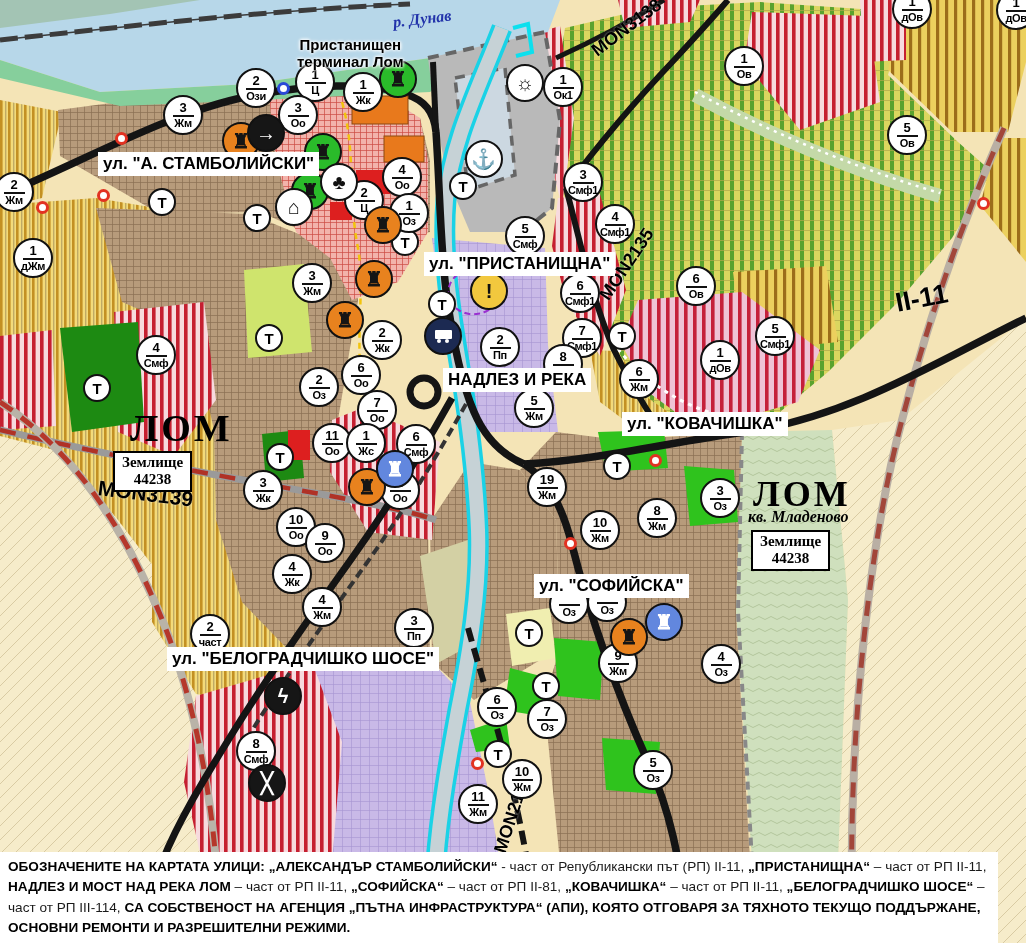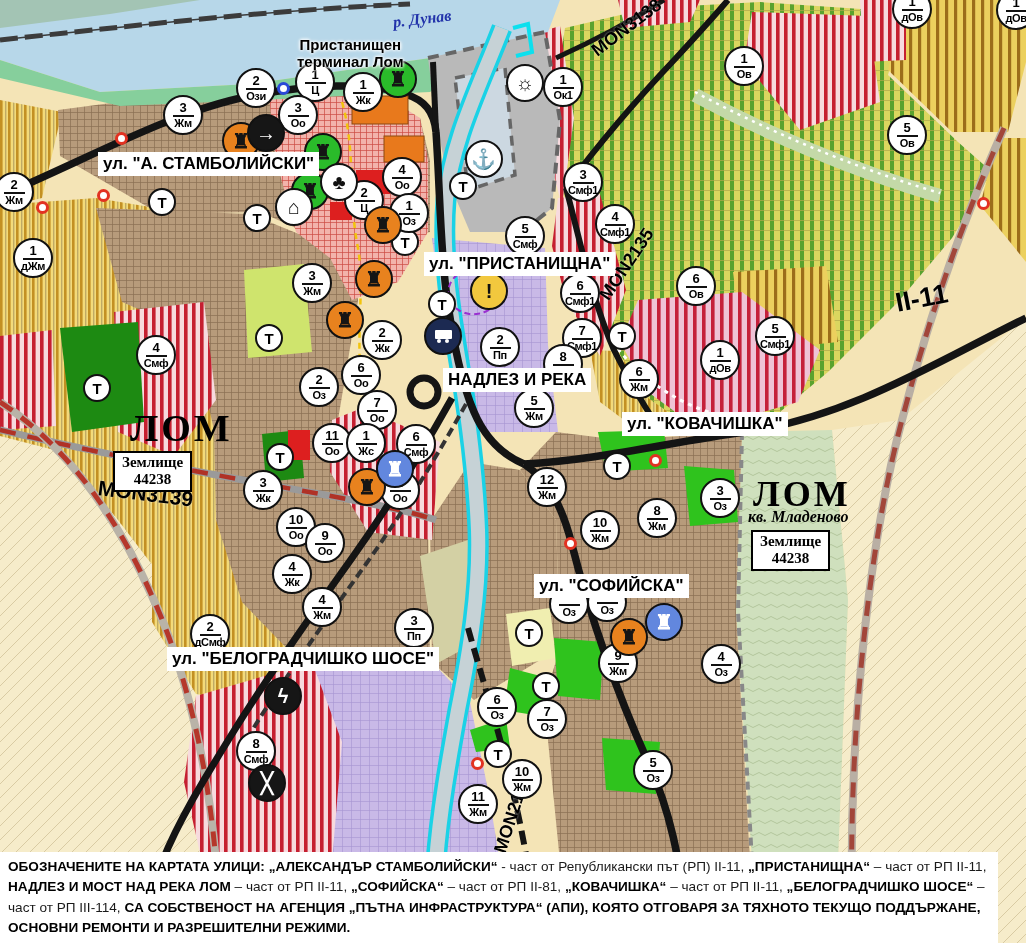--- a/index.html
+++ b/index.html
@@ -400,21 +400,21 @@
       <span class="c">Жк</span>
     </div>
     <div class="zm" style="left: 136px; top: 335px;">
       <span class="n">4</span>
       <span class="bar"></span>
       <span class="c">Смф</span>
     </div>
     <div class="zm" style="left: 190px; top: 614px;">
       <span class="n">2</span>
       <span class="bar"></span>
-      <span class="c">дСмф</span>
+      <span class="c">част</span>
     </div>
     <div class="zm" style="left: 394px; top: 608px;">
       <span class="n">3</span>
       <span class="bar"></span>
       <span class="c">Пп</span>
     </div>
     <div class="zm" style="left: 236px; top: 731px;">
       <span class="n">8</span>
       <span class="bar"></span>
       <span class="c">Смф</span>
@@ -433,21 +433,21 @@
       <span class="n">8</span>
       <span class="bar"></span>
       <span class="c">Жм</span>
     </div>
     <div class="zm" style="left: 619px; top: 359px;">
       <span class="n">6</span>
       <span class="bar"></span>
       <span class="c">Жм</span>
     </div>
     <div class="zm" style="left: 527px; top: 467px;">
-      <span class="n">12</span>
+      <span class="n">19</span>
       <span class="bar"></span>
       <span class="c">Жм</span>
     </div>
     <div class="zm" style="left: 580px; top: 510px;">
       <span class="n">10</span>
       <span class="bar"></span>
       <span class="c">Жм</span>
     </div>
     <div class="zm" style="left: 637px; top: 498px;">
       <span class="n">8</span>

